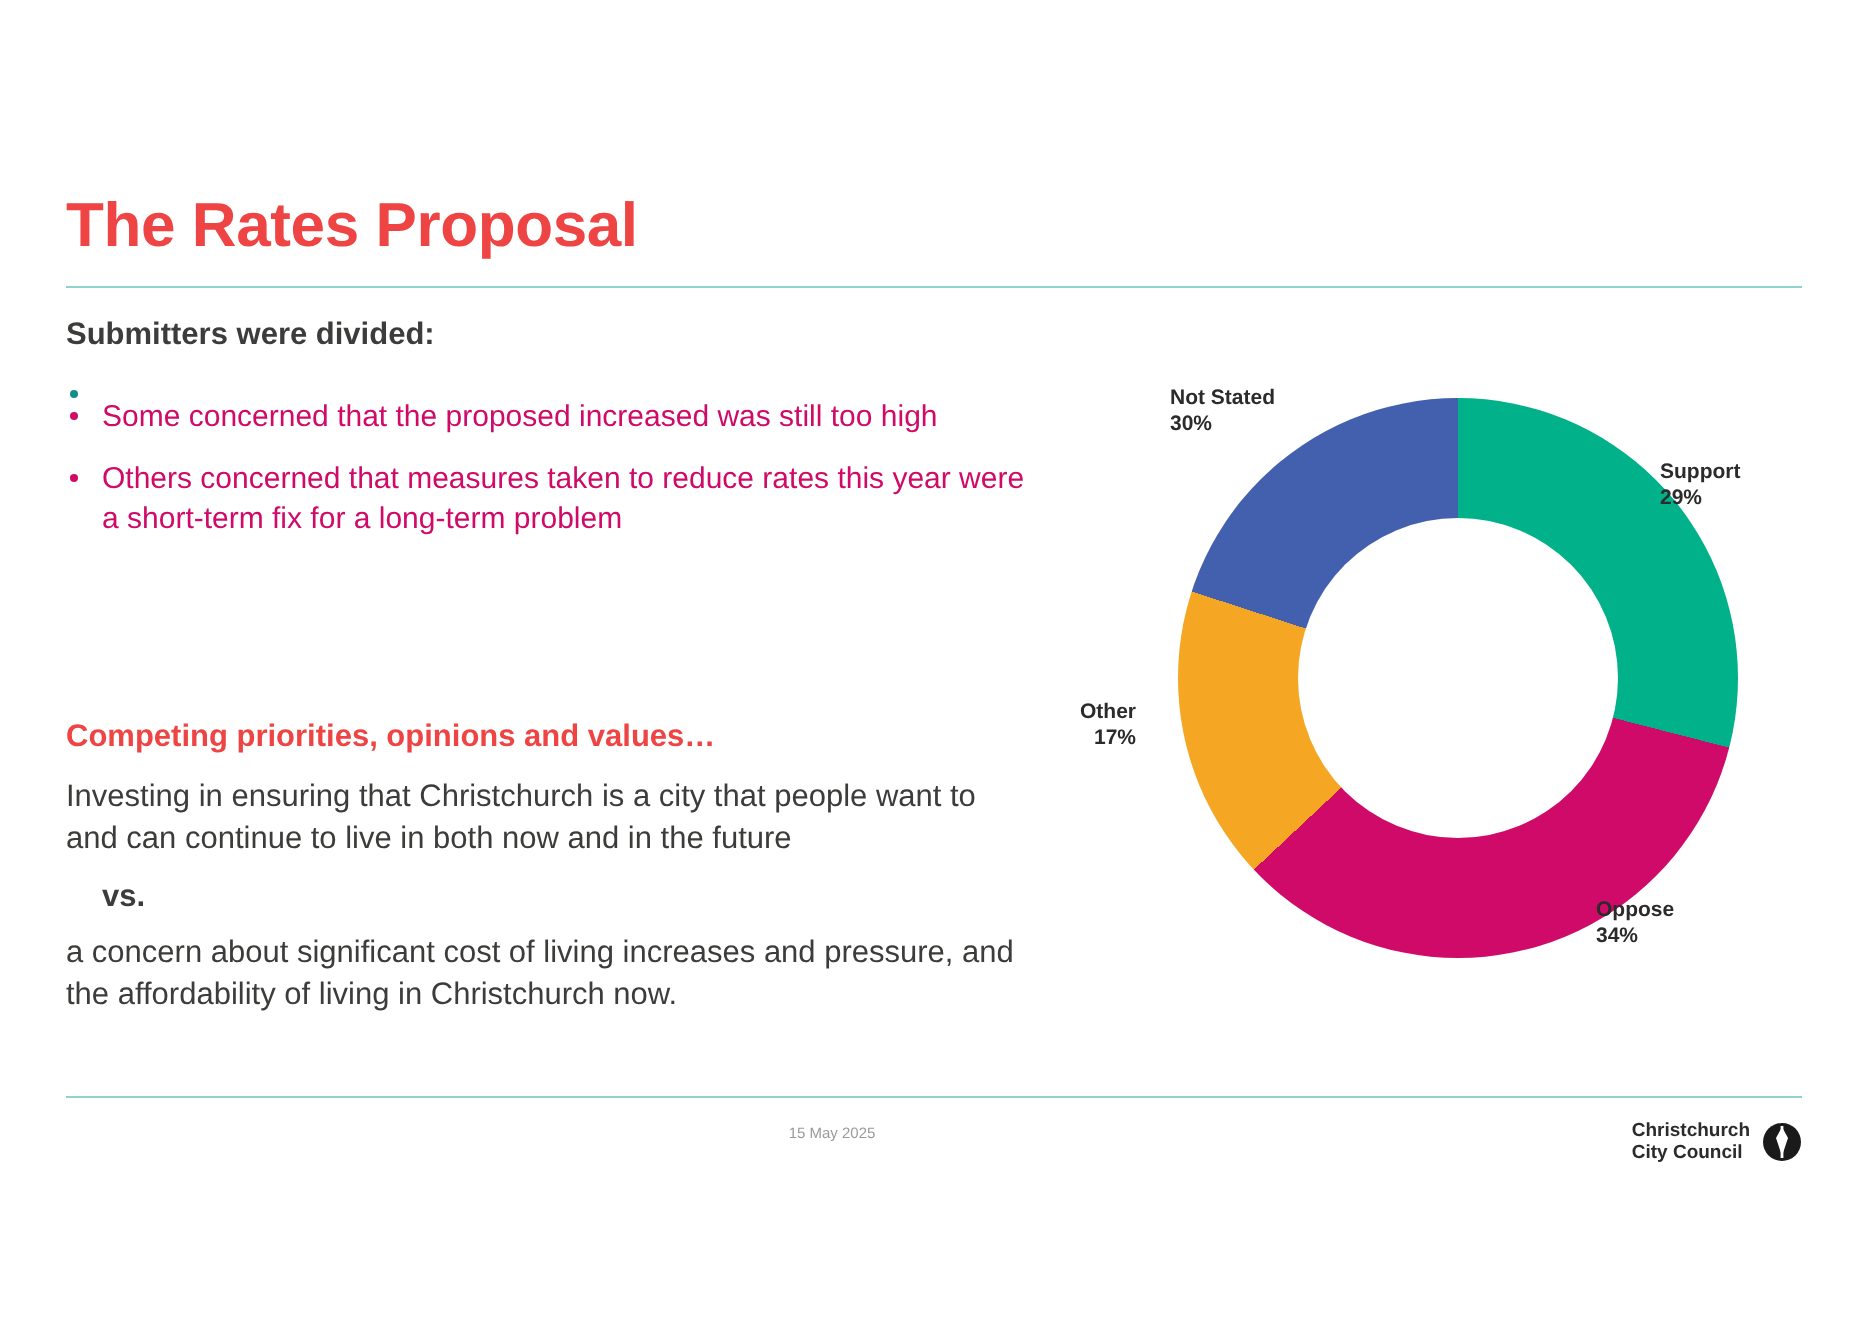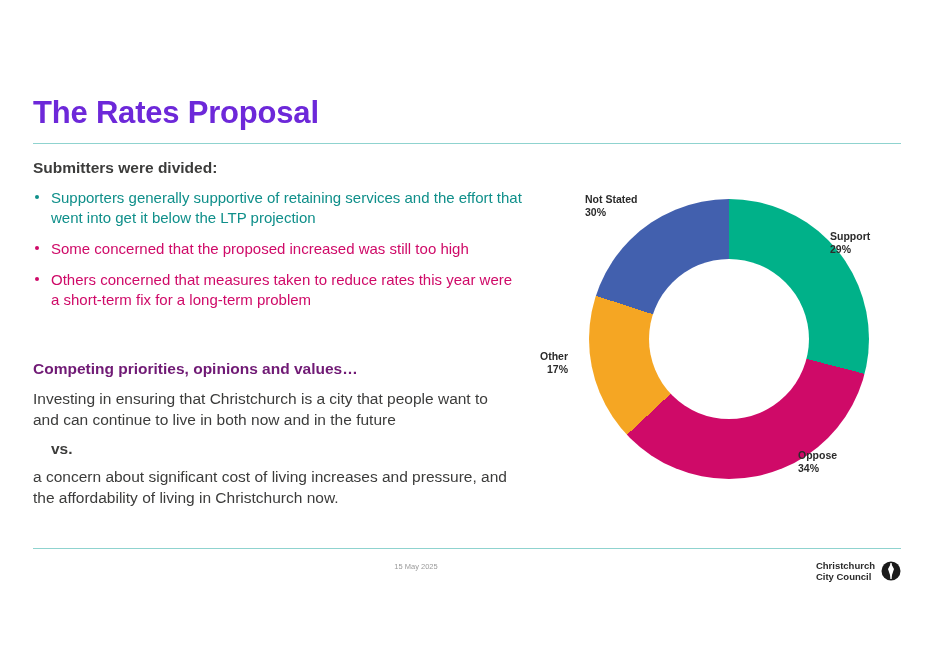--- a/index.html
+++ b/index.html
@@ -21,21 +21,21 @@
     width: 934px;
     height: 661px;
     background: #ffffff;
   }
   .title {
     position: absolute;
     left: 33px;
     top: 95px;
     font-size: 31px;
     font-weight: bold;
-    color: #6d28d9;
+    color: #ef4444;
     letter-spacing: -0.2px;
   }
   .rule-top {
     position: absolute;
     left: 33px;
     top: 143px;
     width: 868px;
     height: 1px;
     background: #8fd3cf;
   }
@@ -81,21 +81,21 @@
   .bullet.teal .dot { background: #0f8f8a; }
   .bullet.pink { color: #cf0a68; }
   .bullet.pink .dot { background: #cf0a68; }
 
   .subhead {
     position: absolute;
     left: 33px;
     top: 360px;
     font-size: 15.5px;
     font-weight: bold;
-    color: #701a75;
+    color: #ef4444;
   }
   .para1 {
     position: absolute;
     left: 33px;
     top: 388px;
     width: 480px;
     font-size: 15.5px;
     line-height: 21px;
     color: #3c3c3b;
   }
@@ -191,21 +191,20 @@
 <div class="slide">
 
   <div class="title">The Rates Proposal</div>
   <div class="rule-top"></div>
 
   <div class="lead">Submitters were divided:</div>
 
   <div class="bullets">
     <div class="bullet teal">
       <span class="dot"></span>
-      <span>Supporters generally supportive of retaining services and the effort that went into get it below the LTP projection</span>
     </div>
     <div class="bullet pink">
       <span class="dot"></span>
       <span>Some concerned that the proposed increased was still too high</span>
     </div>
     <div class="bullet pink">
       <span class="dot"></span>
       <span>Others concerned that measures taken to reduce rates this year were a short-term fix for a long-term problem</span>
     </div>
   </div>

